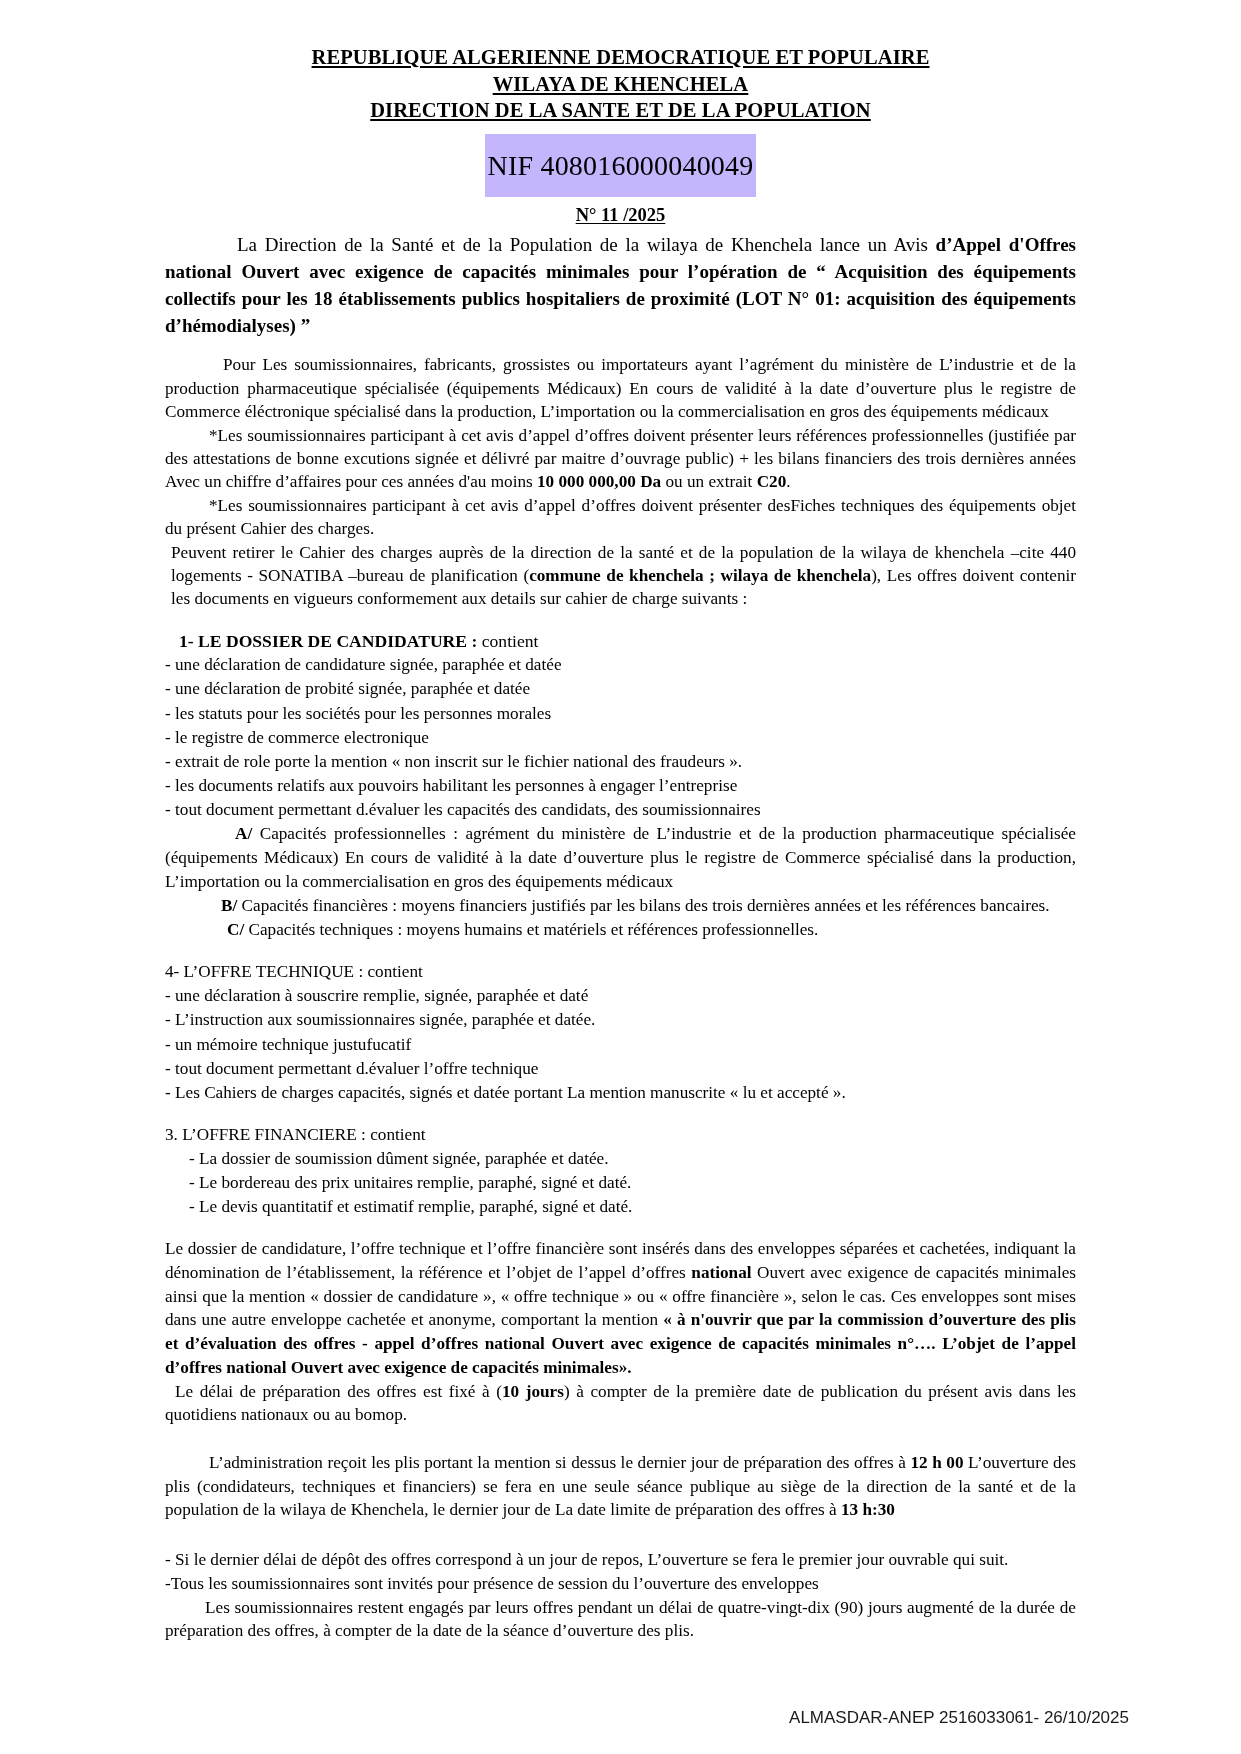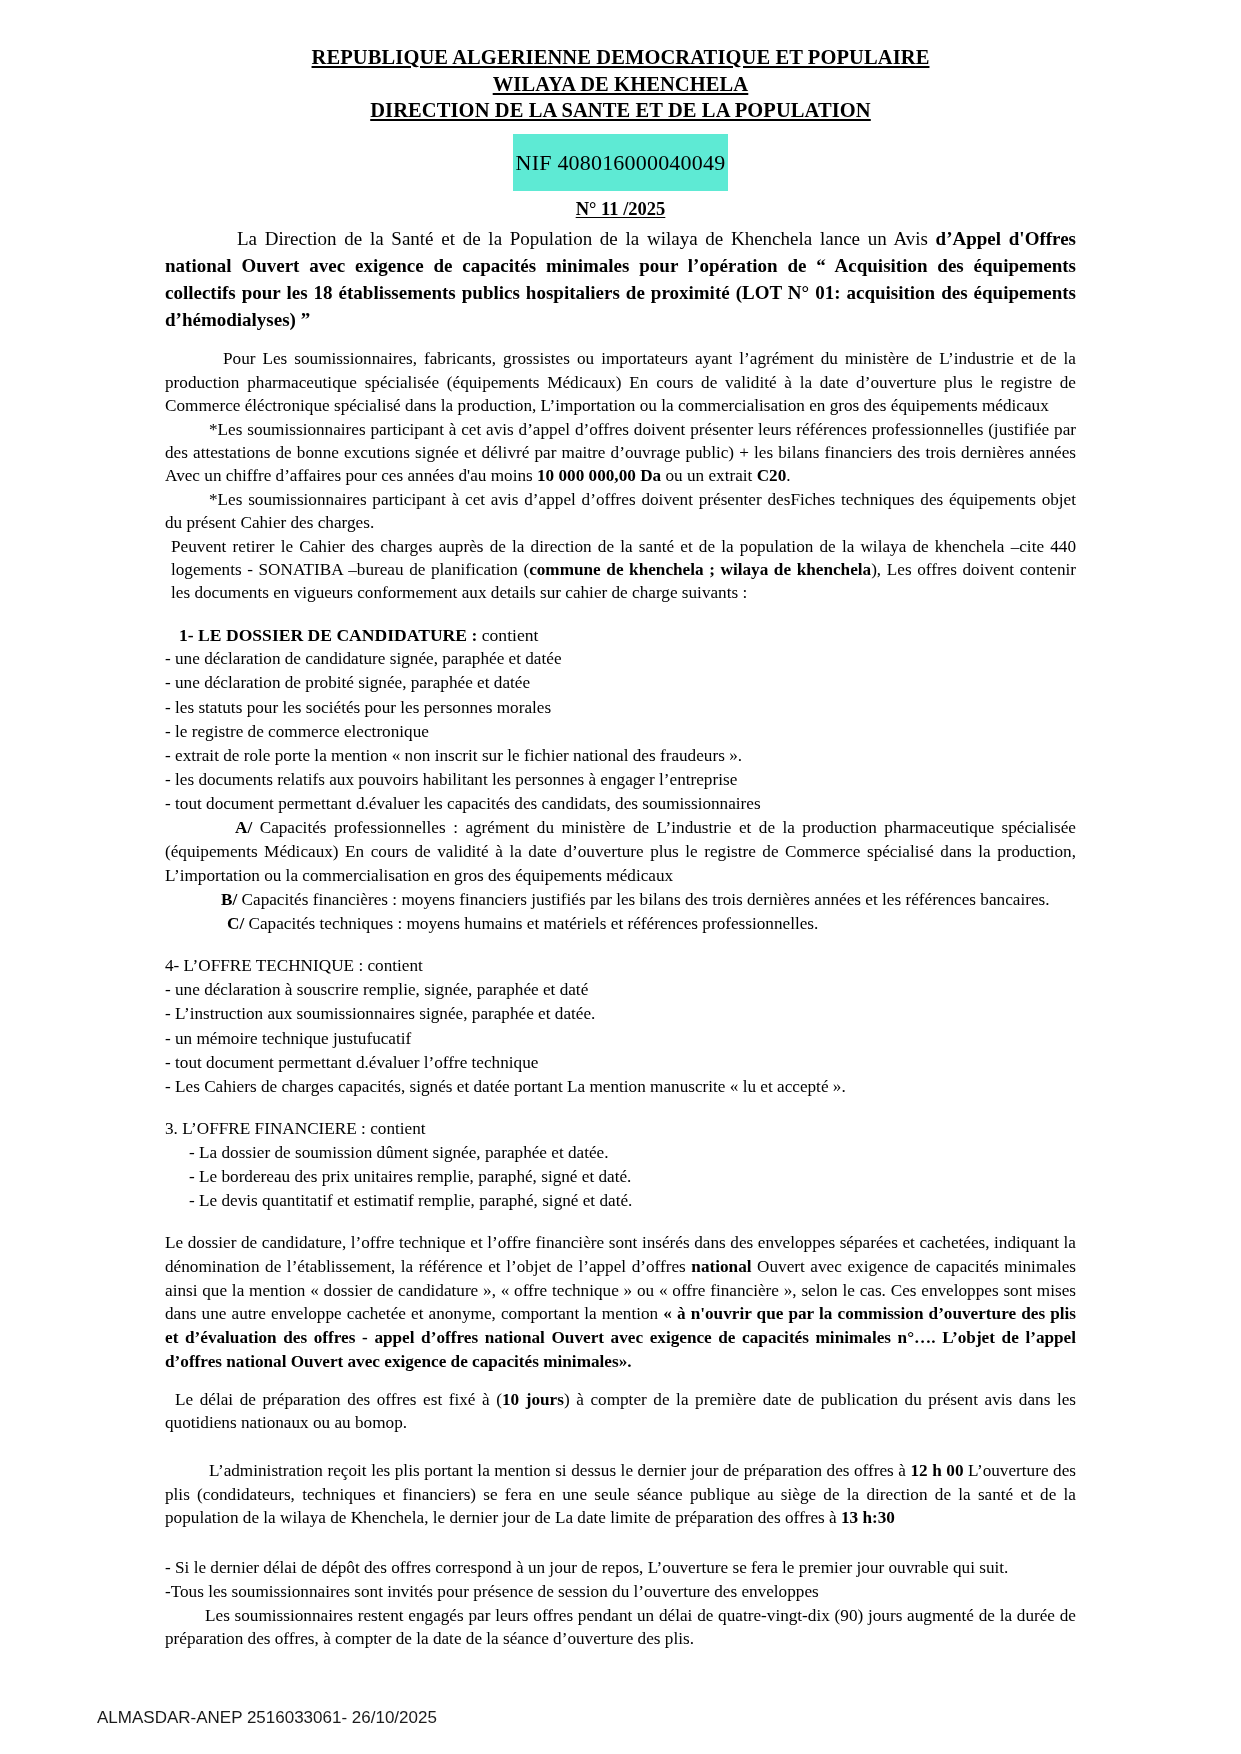--- a/index.html
+++ b/index.html
@@ -36,22 +36,22 @@
     text-decoration: underline;
     text-underline-offset: 2px;
   }
 
   .nif-row {
     text-align: center;
     margin-top: 26px;
     margin-bottom: 22px;
   }
   .nif-row .nif-text {
-    font-size: 22px;
-    background: #5eead4;
+    font-size: 28px;
+    background: #c4b5fd;
     padding: 16px 3px;
     letter-spacing: 0.2px;
   }
 
   .notice-title {
     text-align: center;
     font-weight: bold;
     font-size: 18.5px;
     line-height: 1.28;
     margin-top: 4px;
@@ -100,23 +100,23 @@
   .block-just {
     font-size: 17.2px;
     line-height: 1.38;
     text-align: justify;
     margin-top: 18px;
   }
 
   .footer {
     position: absolute;
     left: 0;
-    right: 0;
+    right: 15px;
     bottom: 26px;
-    text-align: left;
+    text-align: right;
     font-family: "Liberation Sans", "DejaVu Sans", sans-serif;
     font-size: 17px;
     color: #1a1a1a;
   }
 </style>
 </head>
 <body>
 
 <div class="page">
 
@@ -172,21 +172,21 @@
     <div><span class="hd">3. L’OFFRE FINANCIERE :</span><span> contient</span></div>
     <div class="fin-line">- La dossier de soumission dûment signée, paraphée et datée.</div>
     <div class="fin-line">- Le bordereau des prix unitaires remplie, paraphé, signé et daté.</div>
     <div class="fin-line">- Le devis quantitatif et estimatif remplie, paraphé, signé et daté.</div>
   </div>
 
   <div class="block-just">
     <span>Le dossier de candidature, l’offre technique et l’offre financière sont insérés dans des enveloppes séparées et cachetées, indiquant la dénomination de l’établissement, la référence et l’objet de l’appel d’offres </span><b>national</b><span> Ouvert avec exigence de capacités minimales ainsi que la mention « dossier de candidature », « offre technique » ou « offre financière », selon le cas. Ces enveloppes sont mises dans une autre enveloppe cachetée et anonyme, comportant la mention </span><b>« à n'ouvrir que par la commission d’ouverture des plis et d’évaluation des offres - appel d’offres national Ouvert avec exigence de capacités minimales n°…. L’objet de l’appel d’offres national Ouvert avec exigence de capacités minimales».</b>
   </div>
 
-  <div class="block-just" style="margin-top:14px;">
+  <div class="block-just" style="margin-top:0;">
     <span style="padding-left:10px;"></span><span>Le délai de préparation des offres est fixé à (</span><b>10 jours</b><span>) à compter de la première date de publication du présent avis dans les quotidiens nationaux ou au bomop.</span>
   </div>
 
   <div class="block-just" style="margin-top:24px; text-indent:44px;">
     <span>L’administration reçoit les plis portant la mention si dessus le dernier jour de préparation des offres à </span><b>12 h 00</b><span> L’ouverture des plis (condidateurs, techniques et financiers) se fera en une seule séance publique au siège de la direction de la santé et de la population de la wilaya de Khenchela, le dernier jour de La date limite de préparation des offres à </span><b>13 h:30</b>
   </div>
 
   <div class="block-just" style="margin-top:26px;">
     <div>- Si le dernier délai de dépôt des offres correspond à un jour de repos, L’ouverture se fera le premier jour ouvrable qui suit.</div>
     <div>-Tous les soumissionnaires sont invités pour présence de session du l’ouverture des enveloppes</div>

